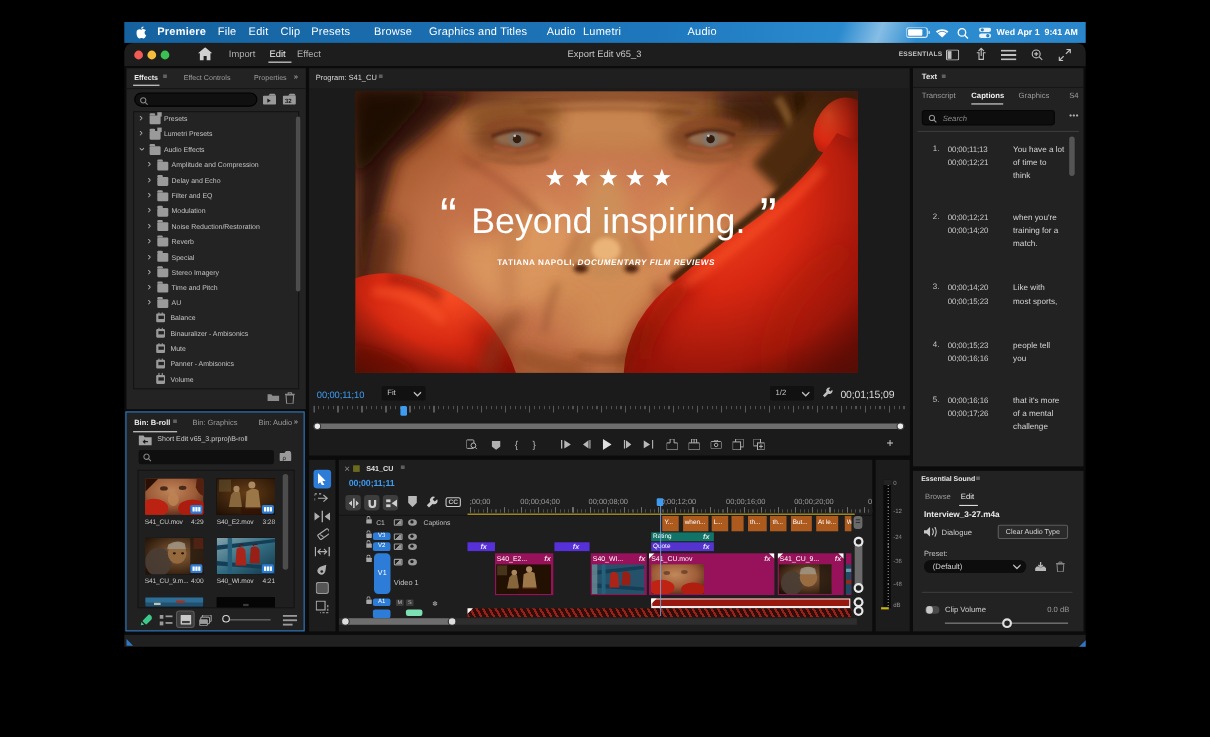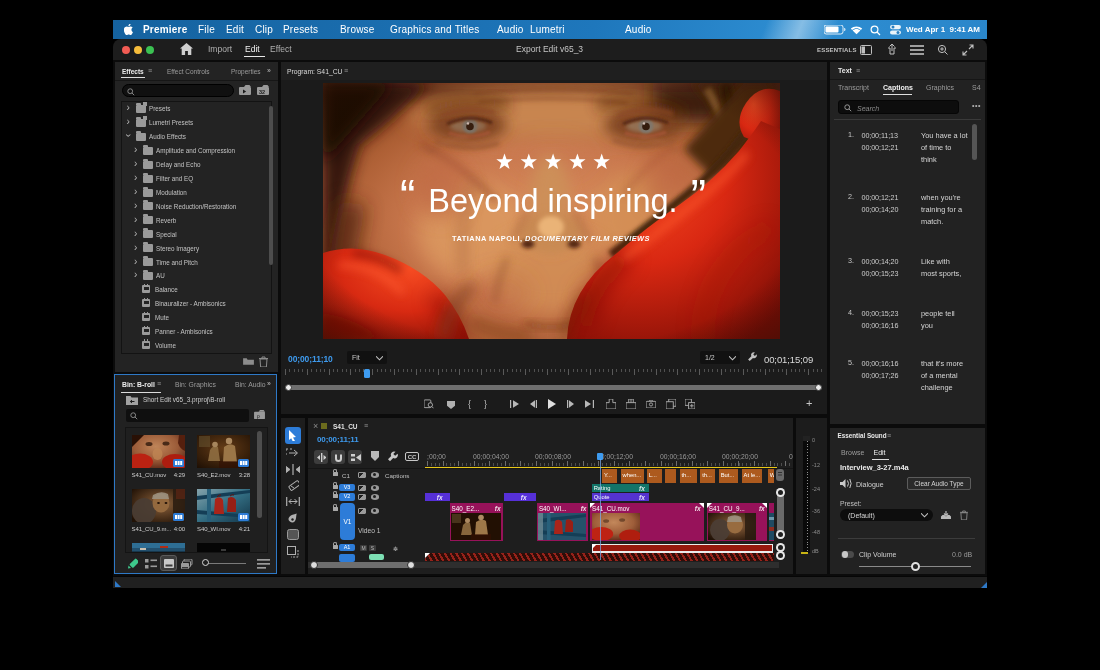--- a/index.html
+++ b/index.html
@@ -585,21 +585,21 @@
             <use href="#st" x="97.2"></use>
    </g>
 
    <text x="230" y="129" font-family="Liberation Sans, sans-serif" font-size="32.5" fill="#fff" text-anchor="middle">Beyond inspiring.</text>
    <text x="77" y="129" font-family="Liberation Sans, sans-serif" font-size="46" fill="#fff">“</text>
    <text x="383" y="129" font-family="Liberation Sans, sans-serif" font-size="46" fill="#fff" text-anchor="end">”</text>
 
    <text x="228" y="158" font-family="Liberation Sans, sans-serif" font-size="7.4" font-weight="700" letter-spacing=".5" fill="#fff" text-anchor="middle">TATIANA NAPOLI, <tspan font-style="italic">DOCUMENTARY FILM REVIEWS</tspan></text>
   </svg>
   </div>
-  <div class="abs" style="left:7px;top:292px;color:#3e9bef;font-size:8.5px;font-weight:700;letter-spacing:-.1px">00;00;11;10</div>
+  <div class="abs" style="left:7px;top:292px;color:#3e9bef;font-size:8.5px;font-weight:400;letter-spacing:-.1px">00;00;11;10</div>
   <div class="abs" style="left:66px;top:289px;width:40px;height:13px;background:#111;border-radius:2px;color:#c8c8c8">
     <span class="abs" style="left:5px;top:3px;font-size:7px">Fit</span>
     <svg class="abs" style="left:29px;top:4.5px" width="7" height="5" viewBox="0 0 8 5">
           <path d="M0 0l4 4 4-4" fill="none" stroke="#c0c0c0" stroke-width="1.3"></path>
         </svg>
   </div>
   <div class="abs" style="left:419px;top:289px;width:40px;height:13px;background:#111;border-radius:2px;color:#c8c8c8">
     <span class="abs" style="left:5px;top:3px;font-size:7px">1/2</span>
     <svg class="abs" style="left:29px;top:4.5px" width="7" height="5" viewBox="0 0 8 5">
           <path d="M0 0l4 4 4-4" fill="none" stroke="#c0c0c0" stroke-width="1.3"></path>

